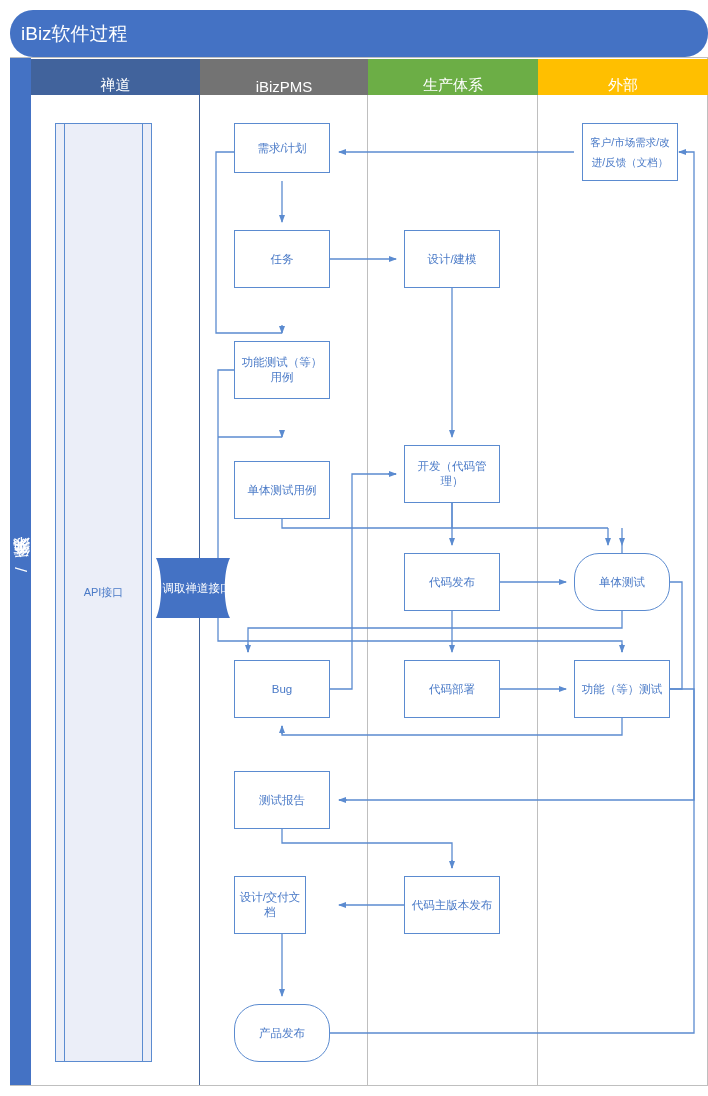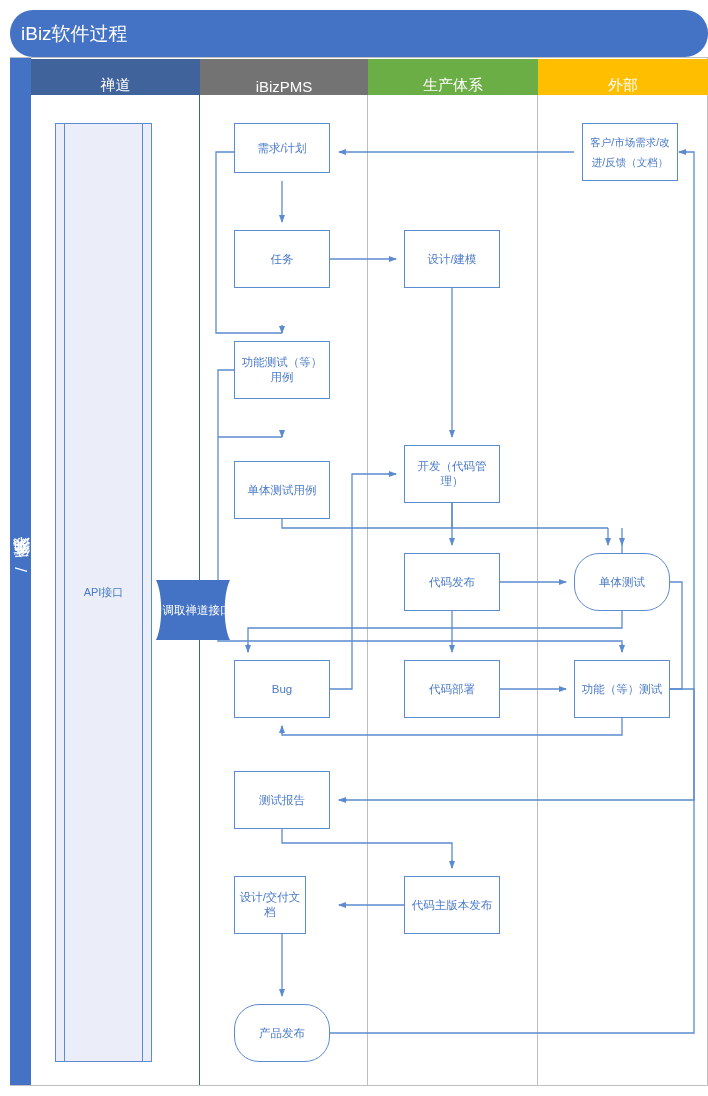--- a/index.html
+++ b/index.html
@@ -137,21 +137,20 @@
 
   
   .doc-shape {
     position: absolute;
     color: #ffffff;
     font-size: 11.5px;
     display: flex;
     align-items: center;
     justify-content: center;
     text-align: center;
-    margin-top: 22px;
   }
   .doc-shape svg { position: absolute; left: 0; top: 0; }
   .doc-shape span { position: relative; z-index: 2; }
 
   
   #connectors {
     position: absolute;
     left: 0; top: 0;
     width: 708px; height: 1096px;
     pointer-events: none;

